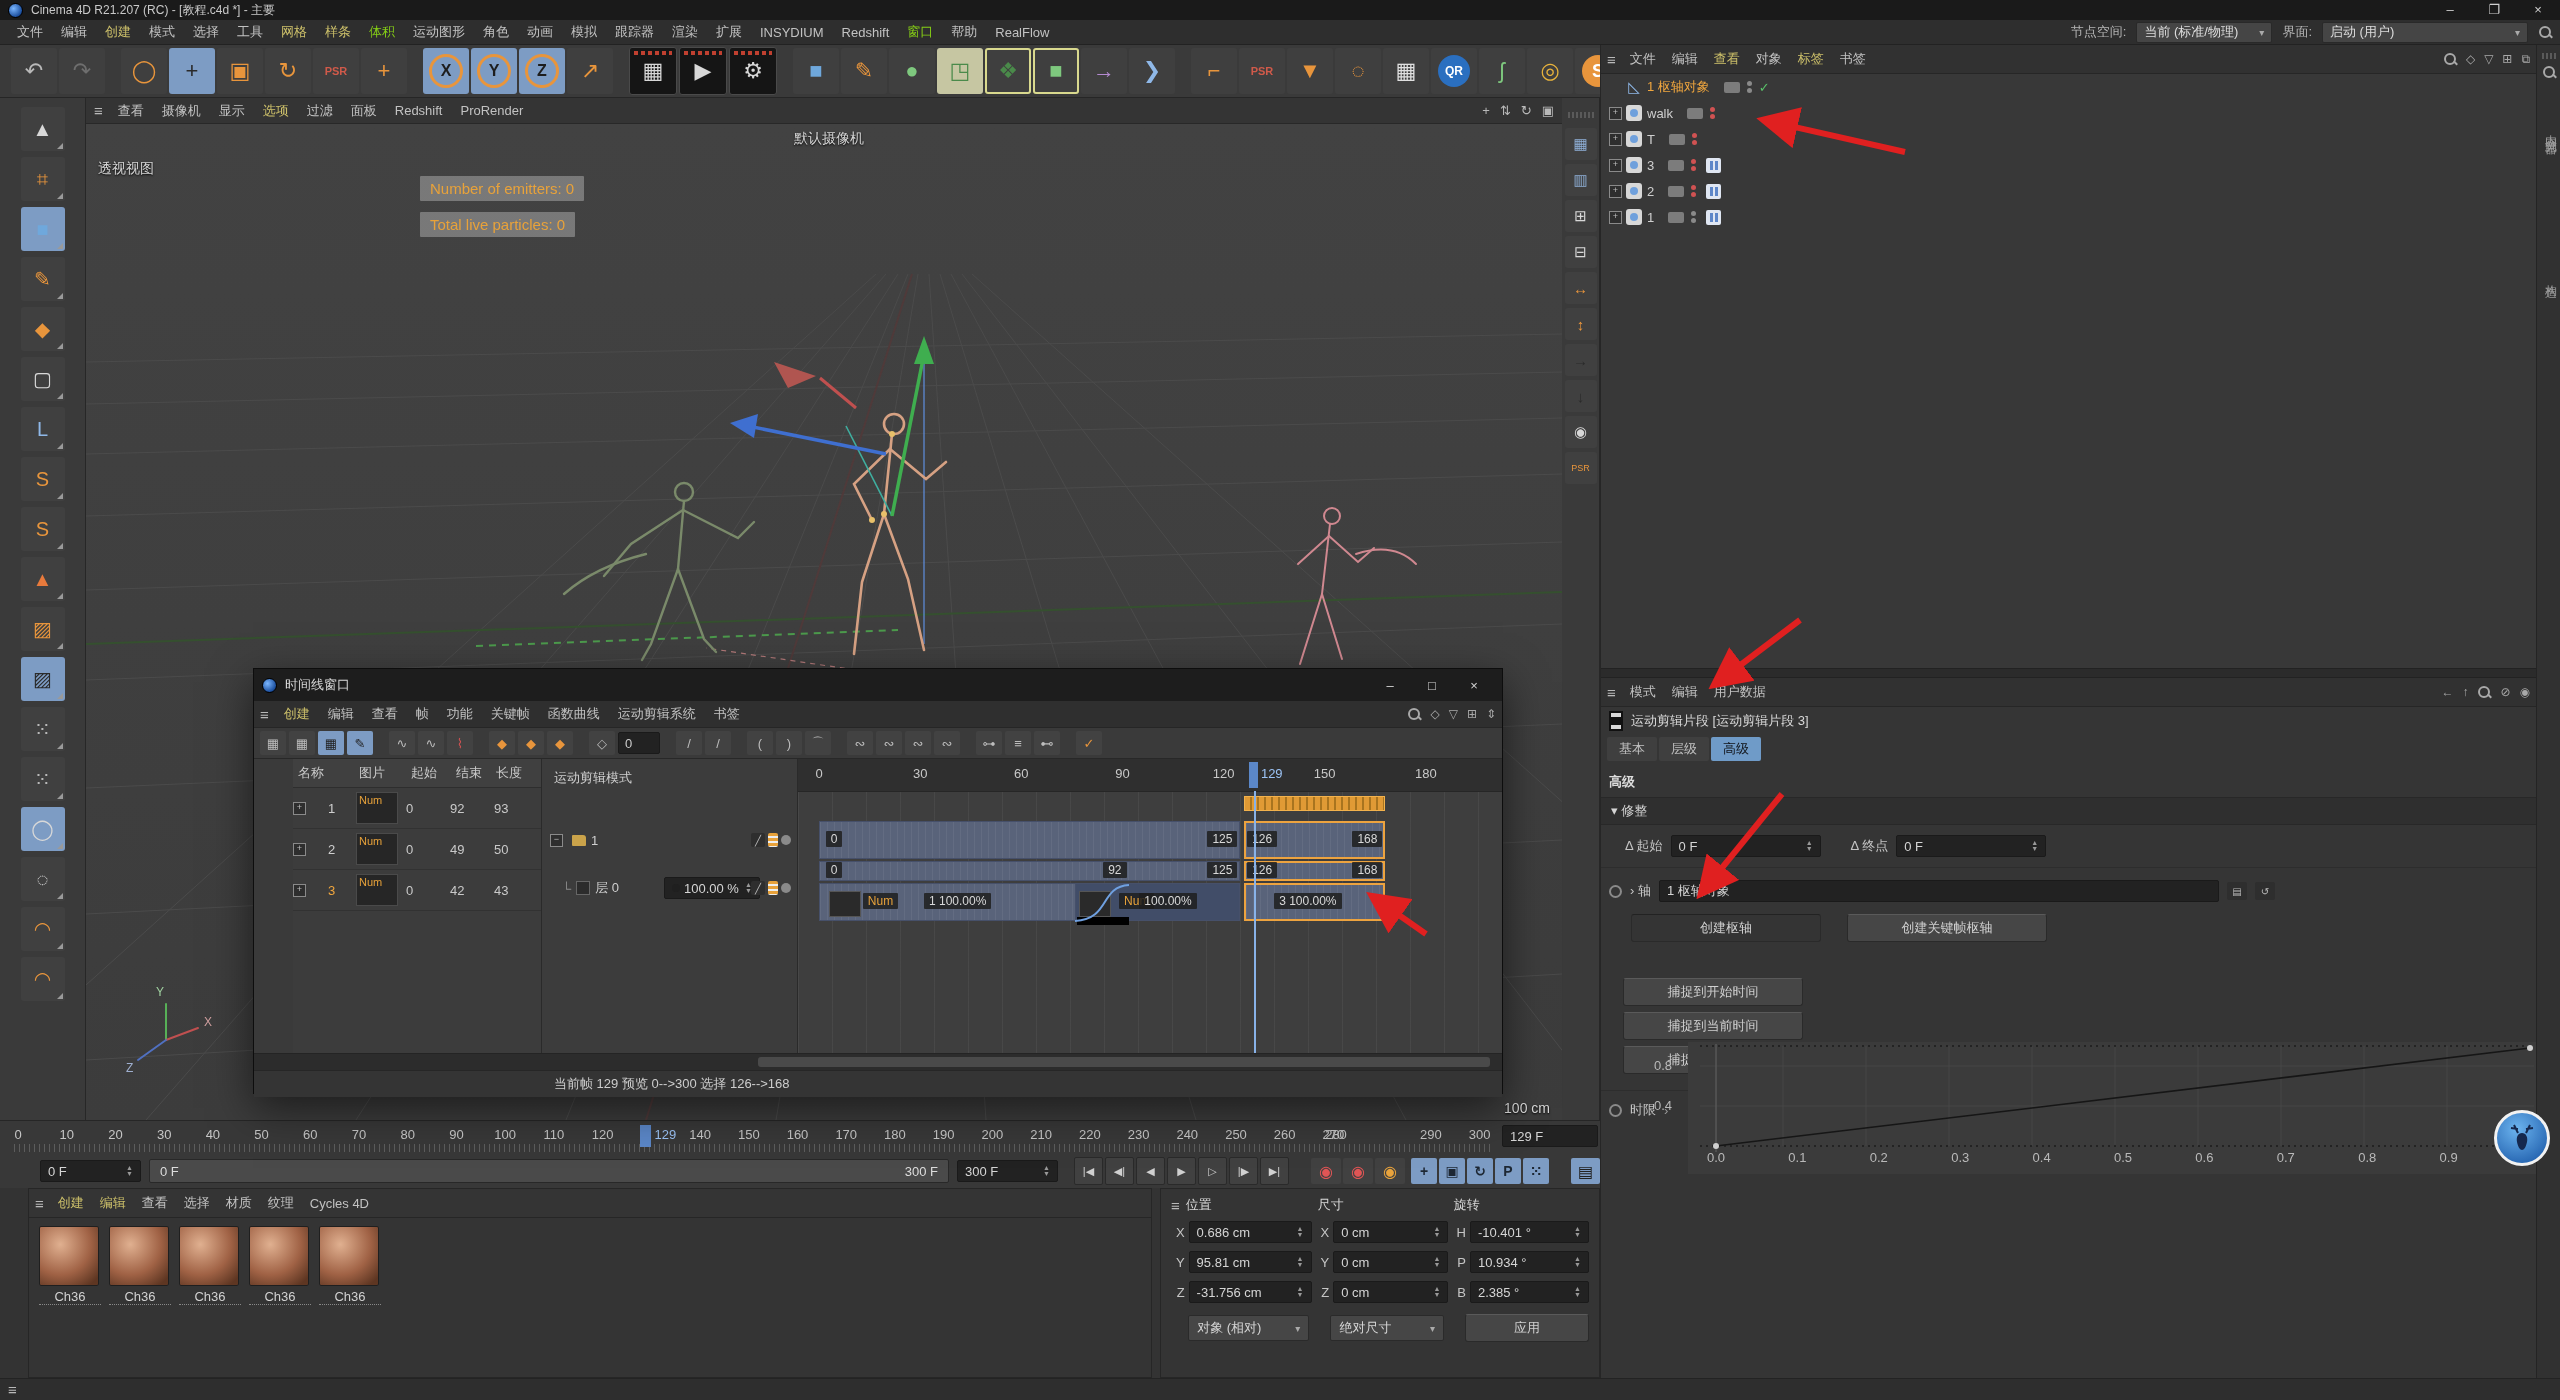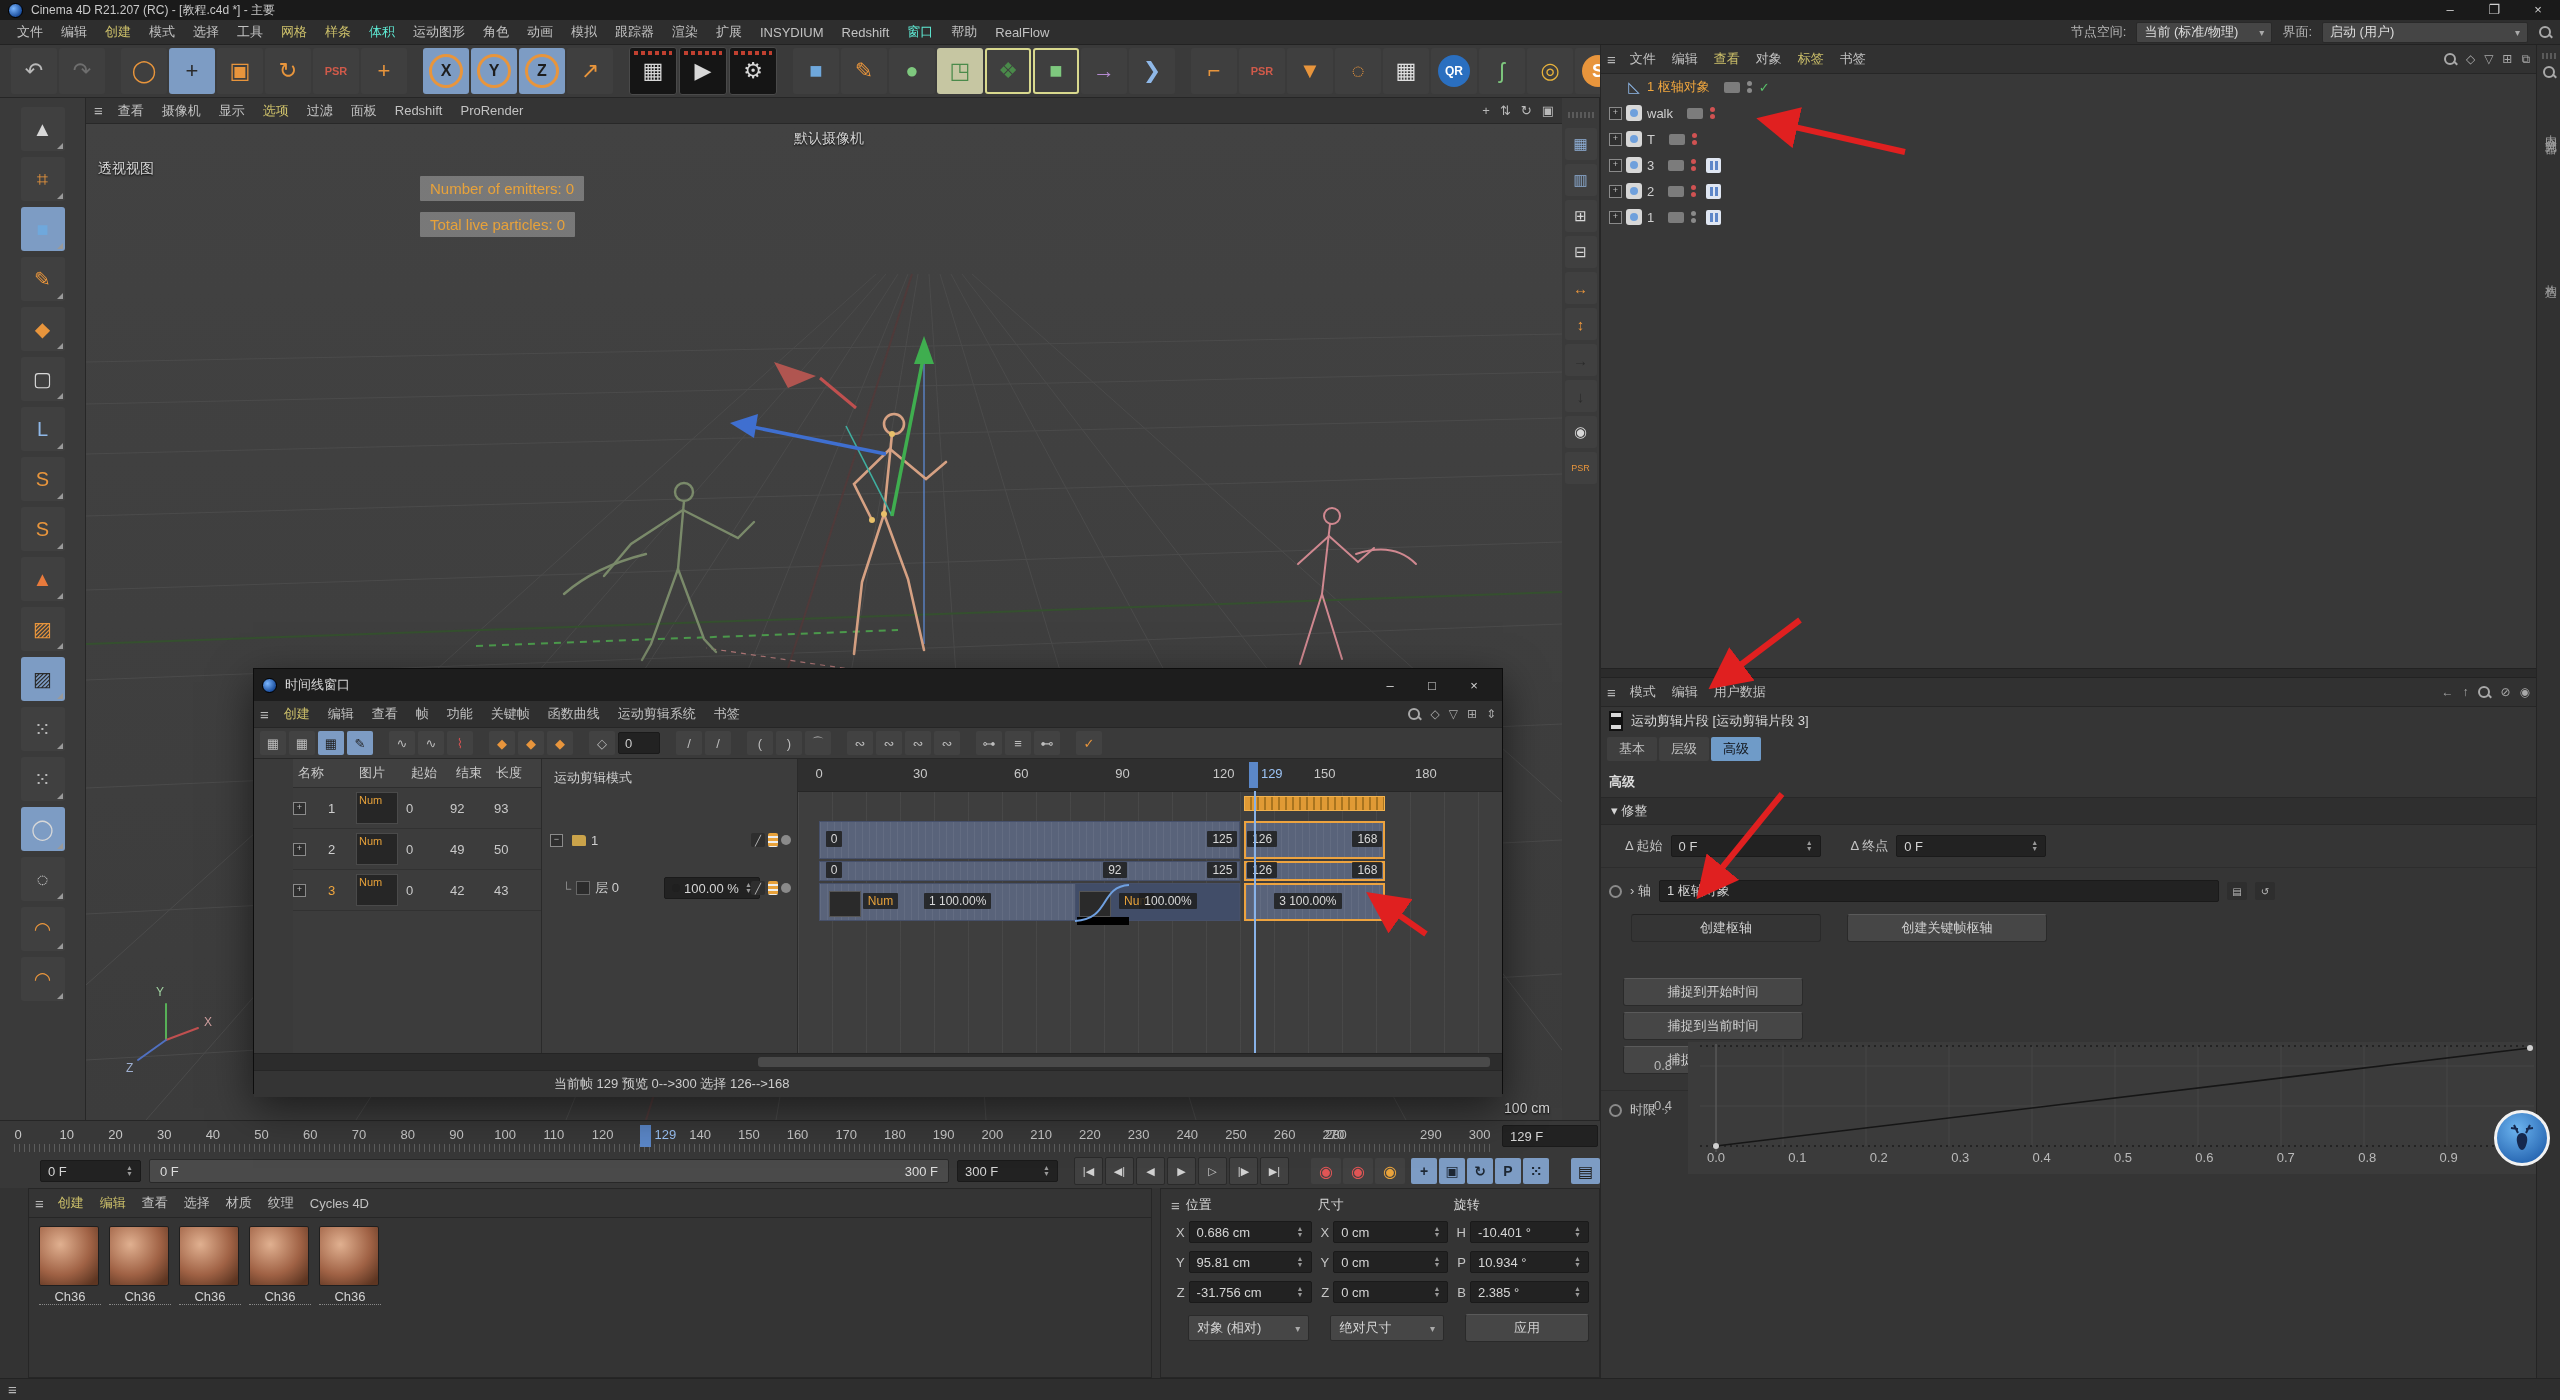--- a/index.html
+++ b/index.html
@@ -8,21 +8,21 @@
   .abs{position:absolute;}
   
   .titlebar{left:0;top:0;width:2560px;height:20px;background:#1a1a1a;display:flex;align-items:center;gap:8px;padding-left:8px;box-sizing:border-box;font-size:12px;color:#c9c9c9;}
   .c4dlogo{width:13px;height:13px;border-radius:50%;background:radial-gradient(circle at 35% 35%,#7ab6ff,#1c4f9e 70%,#0d2a55);border:1px solid #000;}
   .winbtns{margin-left:auto;display:flex;}
   .winbtns span{width:44px;text-align:center;font-size:13px;color:#cfcfcf;line-height:20px;}
   
   .menubar{left:0;top:20px;width:2560px;height:25px;background:#2e2e2e;border-bottom:1px solid #222;display:flex;align-items:center;padding:0 8px;box-sizing:border-box;}
   .menus{display:flex;align-items:center;}
   .mi{padding:0 9px;color:#c2c2c2;white-space:nowrap;}
-  .mi.y{color:#cdc06a}.mi.o{color:#5eead4}
+  .mi.y{color:#cdc06a}.mi.o{color:#84cc16}
   .menubar-right{margin-left:auto;display:flex;align-items:center;gap:10px;}
   .dimlbl{color:#b5b5b5;}
   .dd{background:#454545;border:1px solid #292929;border-radius:2px;height:19px;display:flex;align-items:center;padding:0 7px;gap:16px;color:#ddd;min-width:120px;justify-content:space-between;}
   .car{color:#aaa;font-size:10px;}
   .lens{position:relative;width:14px;height:14px;display:inline-block;}
   .lens::before{content:"";position:absolute;left:1px;top:1px;width:8px;height:8px;border:2px solid #a9a9a9;border-radius:50%;}
   .lens::after{content:"";position:absolute;left:10px;top:10px;width:5px;height:2px;background:#a9a9a9;transform:rotate(45deg);}
   
   .toolbar{left:0;top:45px;width:2560px;height:53px;background:#3a3a3a;border-bottom:1px solid #262626;display:flex;align-items:center;padding-left:10px;box-sizing:border-box;}
   .tb{width:46px;height:46px;margin:0 1px;background:#3f3f3f;border-radius:3px;display:flex;align-items:center;justify-content:center;font-size:22px;position:relative;}

